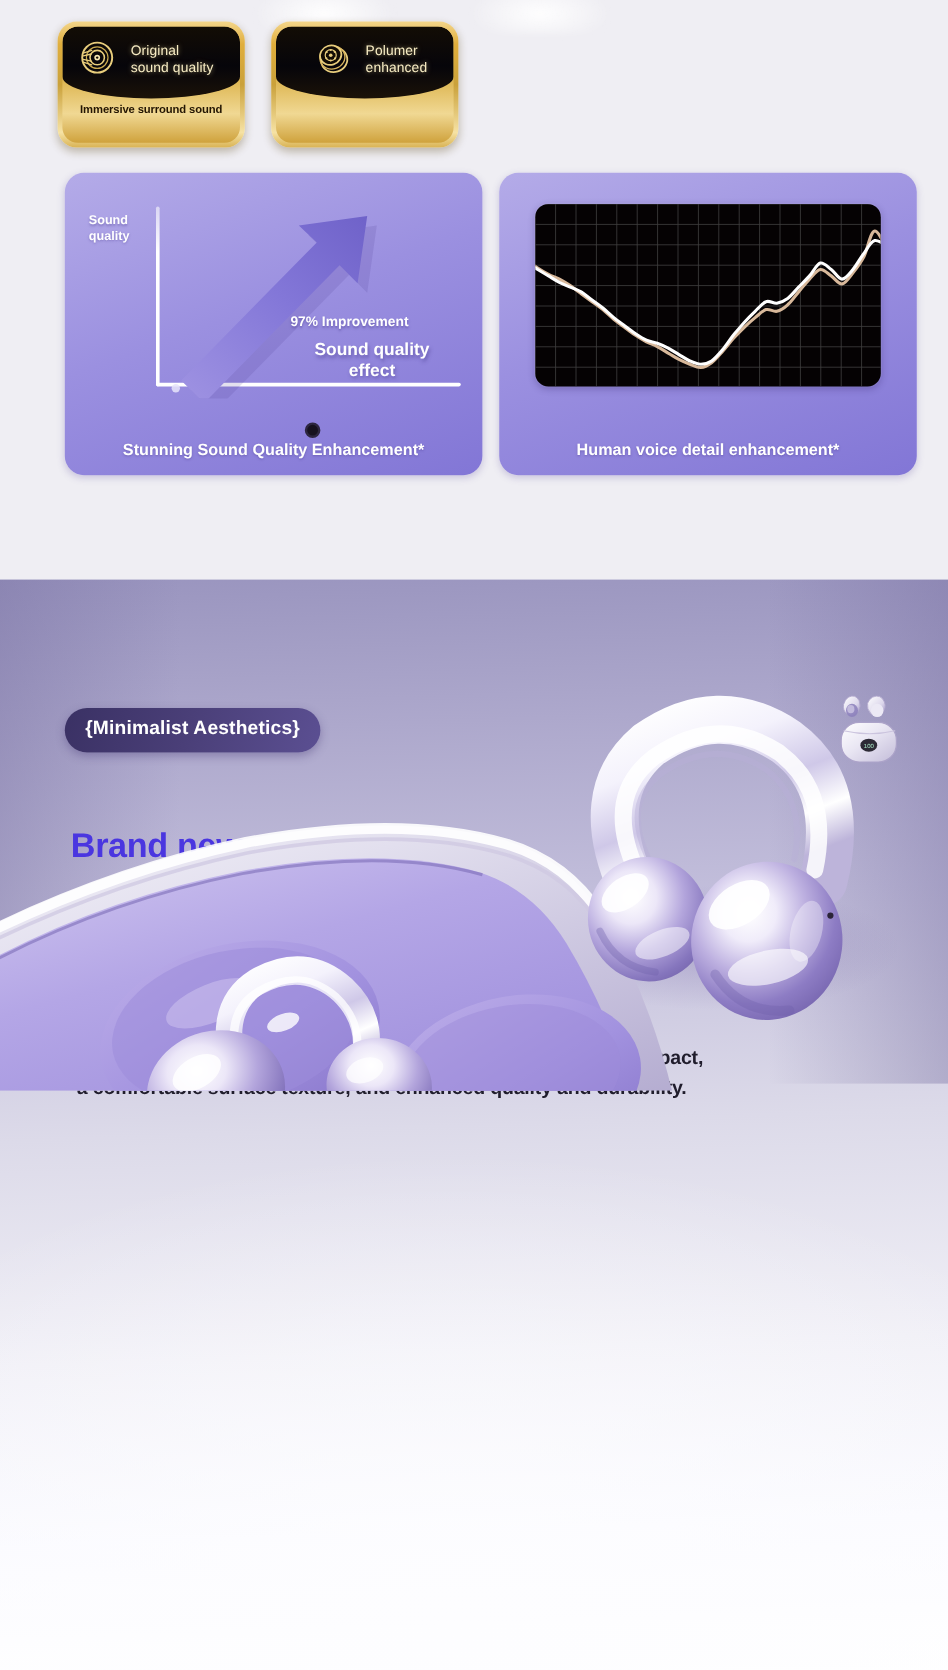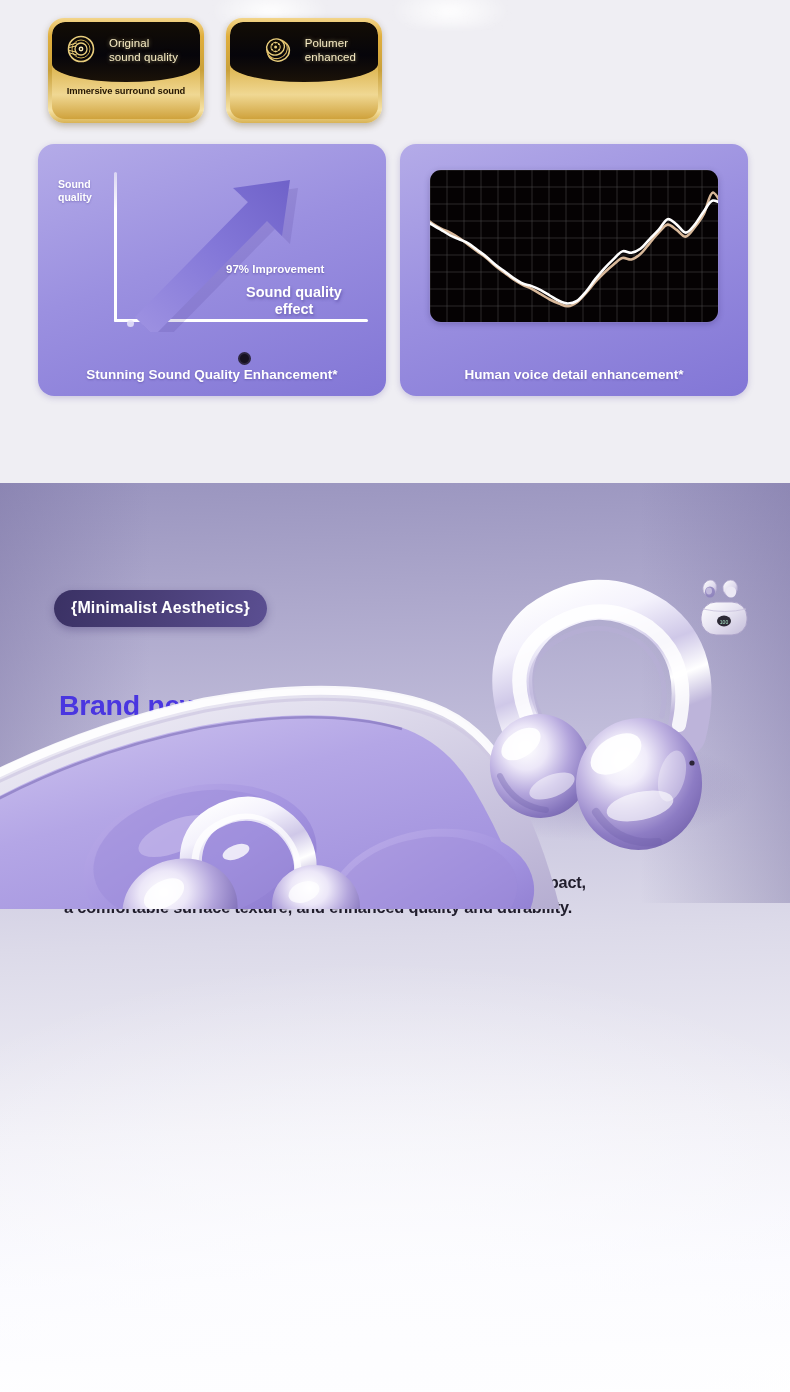--- a/index.html
+++ b/index.html
@@ -52,21 +52,21 @@
     flex:1; display:flex; align-items:center; justify-content:center;
     padding-bottom:21px;
   }
   .badge-bot-title {
     color:#241603; font-size:9.4px; font-weight:bold; letter-spacing:-.1px;
     white-space:nowrap;
   }
   .badge-icon { flex:0 0 auto; }
 
   
-  #card-row { position:absolute; left:38px; top:144px; display:flex; gap:14px;border-radius:13px; }
+  #card-row { position:absolute; left:54px; top:144px; display:flex; gap:14px;border-radius:13px; }
   .pcard {
     width:348px; height:252px; border-radius:16px;
     background:linear-gradient(160deg,#b4abe8 0%,#9b90e0 45%,#8276d6 100%);
     position:relative; overflow:hidden;
     box-shadow:0 2px 6px rgba(90,75,160,.25);
   }
   .pcard-caption {
     position:absolute; left:0; right:0; bottom:14px; text-align:center;
     color:#ffffff; font-weight:bold; font-size:13.5px;
     text-shadow:0 1px 2px rgba(70,55,140,.45);

